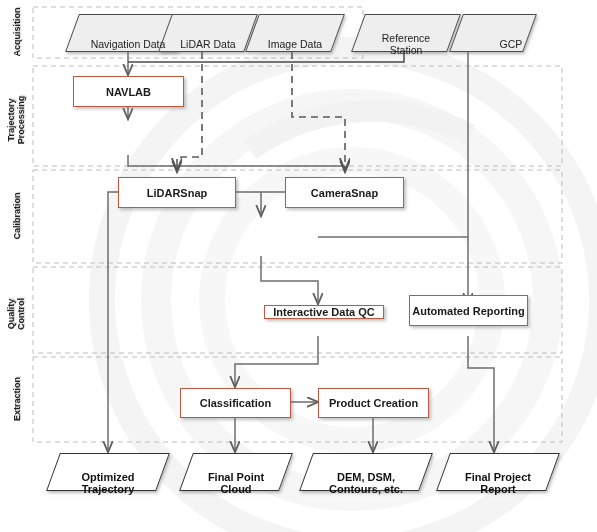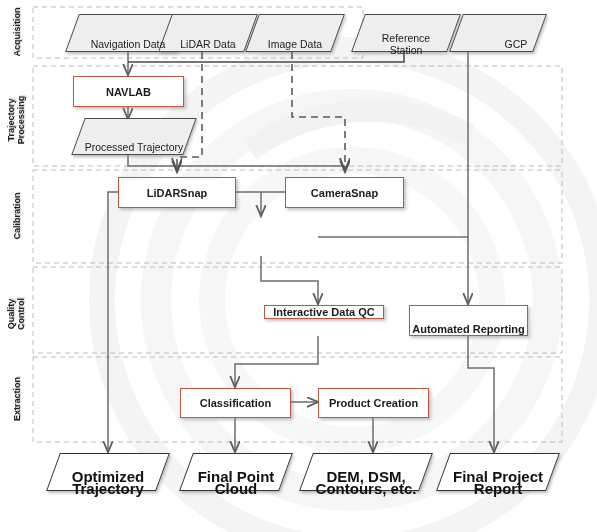--- a/index.html
+++ b/index.html
@@ -55,21 +55,21 @@
     transform:skewX(-20deg);
     box-shadow:2px 2px 3px rgba(120,120,120,.5);
   }
   .para .tx{position:relative;z-index:2;padding:0 6px;margin-top:21px;}
 
   
   .out .sk{
     background:#ffffff;
     border:1.8px solid #333333;
   }
-  .out{font-weight:bold;font-size:15px;color:#111111;}
+  .out{font-weight:bold;font-size:11px;color:#111111;}
 </style>
 </head>
 <body>
 
 <div id="stage">
 
   <svg id="bg" viewBox="0 0 597 532">
     <circle cx="352" cy="300" r="250" fill="none" stroke="#f4f4f4" stroke-width="26"></circle>
     <circle cx="352" cy="300" r="196" fill="none" stroke="#f6f6f6" stroke-width="30"></circle>
     <circle cx="352" cy="300" r="140" fill="none" stroke="#f7f7f7" stroke-width="26"></circle>
@@ -159,45 +159,40 @@
   <div class="node para" style="left:252px;top:14px;width:86px;height:38px;">
     <span class="sk"></span>
     <span class="tx">Image
 Data</span>
   </div>
   <div class="node para" style="left:358px;top:14px;width:96px;height:38px;">
     <span class="sk"></span>
     <span class="tx">Reference
 Station</span>
   </div>
-  <div class="node para" style="left:456px;top:14px;width:84px;height:38px;padding-left:36px;">
+  <div class="node para" style="left:456px;top:14px;width:74px;height:38px;padding-left:36px;">
     <span class="sk"></span>
     <span class="tx">GCP</span>
   </div>
 
   <div class="node proc" style="left:73px;top:76px;width:111px;height:31px;">
     <span>NAVLAB</span>
   </div>
-  <div class="node para" style="left:78px;top:118px;width:112px;height:37px;">
-    <span class="sk"></span>
-    <span class="tx">Processed
-Trajectory</span>
-  </div>
 
   <div class="node proc" style="left:118px;top:177px;width:118px;height:31px;">
     <span>LiDARSnap</span>
   </div>
   <div class="node proc" style="left:285px;top:177px;width:119px;height:31px;">
     <span>CameraSnap</span>
   </div>
 
   <div class="node proc" style="left:264px;top:305px;width:120px;height:14px;">
     <span>Interactive Data QC</span>
   </div>
-  <div class="node proc" style="left:409px;top:305px;width:119px;height:31px;align-items:flex-end;">
+  <div class="node proc" style="left:409px;top:295px;width:119px;height:31px;">
     <span>Automated Reporting</span>
   </div>
 
   <div class="node proc" style="left:180px;top:388px;width:111px;height:30px;">
     <span>Classification</span>
   </div>
   <div class="node proc" style="left:318px;top:388px;width:111px;height:30px;">
     <span>Product Creation</span>
   </div>
 

